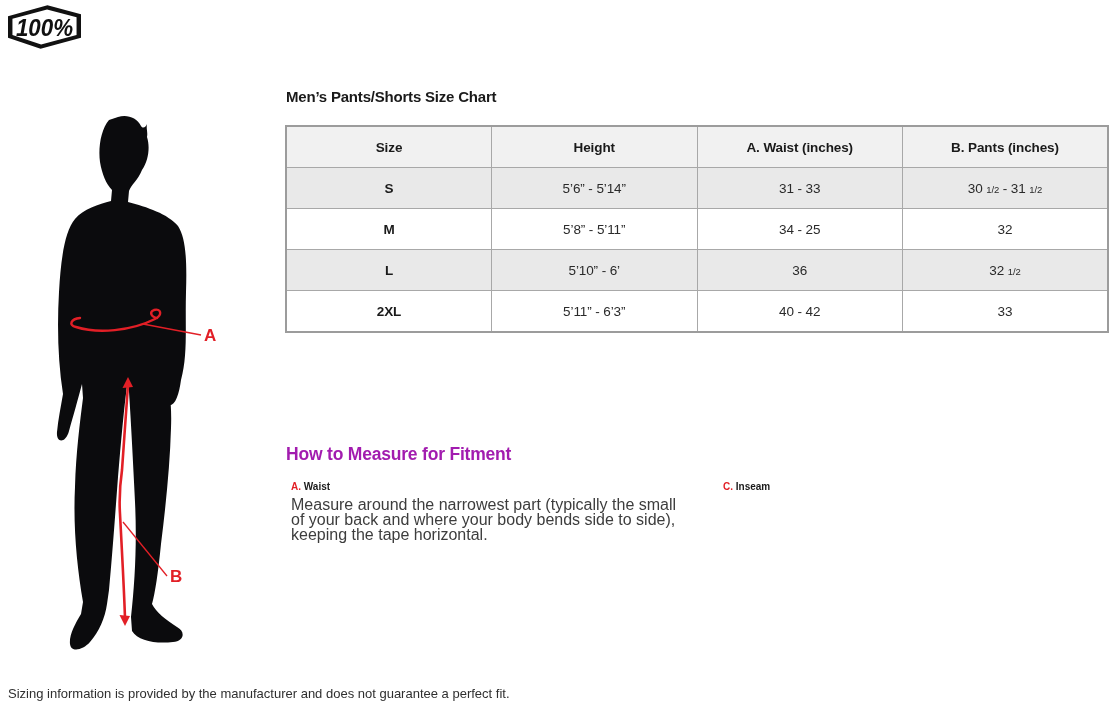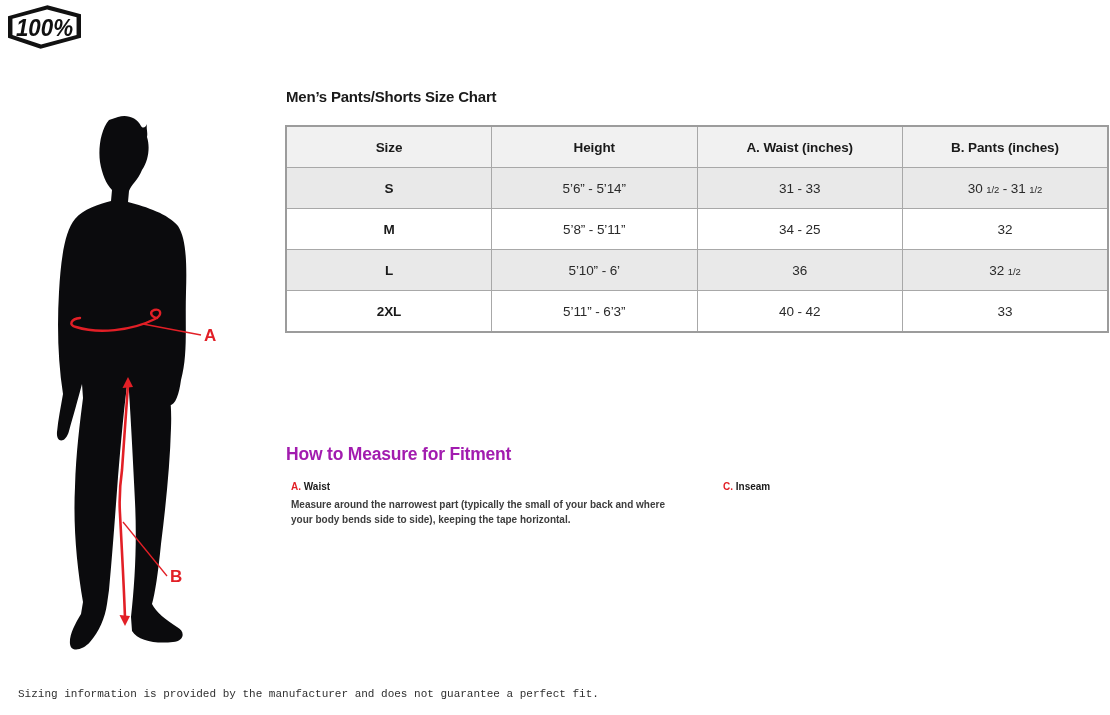--- a/index.html
+++ b/index.html
@@ -42,24 +42,24 @@
   .size-table tbody tr:nth-child(odd) td { background:#e9e9e9; }
   .size-table td.size-col { font-weight:bold; color:#1a1a1a; }
   .fr { font-size:9.5px; }
 
   
   .measure-item { position:absolute; top:481px; }
   .measure-item.item-a { left:291px; width:392px; }
   .measure-item.item-c { left:715px; width:388px;margin-left:8px; }
   .mi-title { font-size:10px; font-weight:bold; color:#1a1a1a; }
   .mi-key { color:#e21f26; }
-  .mi-text { margin-top:5px; font-size:10px; line-height:15px; color:#3d3d3d;font-weight:bold; }
+  .mi-text { margin-top:5px; font-size:16px; line-height:15px; color:#3d3d3d; }
 
   
-  .footer { position:absolute; left:18px; top:687px; font-size:11px; line-height:14px; color:#2f2f2f;font-family:Liberation Mono, monospace; }
+  .footer { position:absolute; left:8px; top:687px; font-size:13px; line-height:14px; color:#2f2f2f; }
 </style>
 </head>
 <body>
 
 <svg class="logo" width="73" height="44" viewBox="0 0 74 44">
   <polygon points="0,11 40,0 74,9 74,33 33,44 0,33" fill="#111"></polygon>
   <polygon points="4.5,13.6 39.6,4.3 69.5,12.2 69.5,30 33.6,39.7 4.5,30.2" fill="#fff"></polygon>
   <text x="37" y="31" text-anchor="middle" font-size="24" font-weight="bold" font-style="italic" fill="#111" textLength="58" lengthAdjust="spacingAndGlyphs">100%</text>
 </svg>
 

